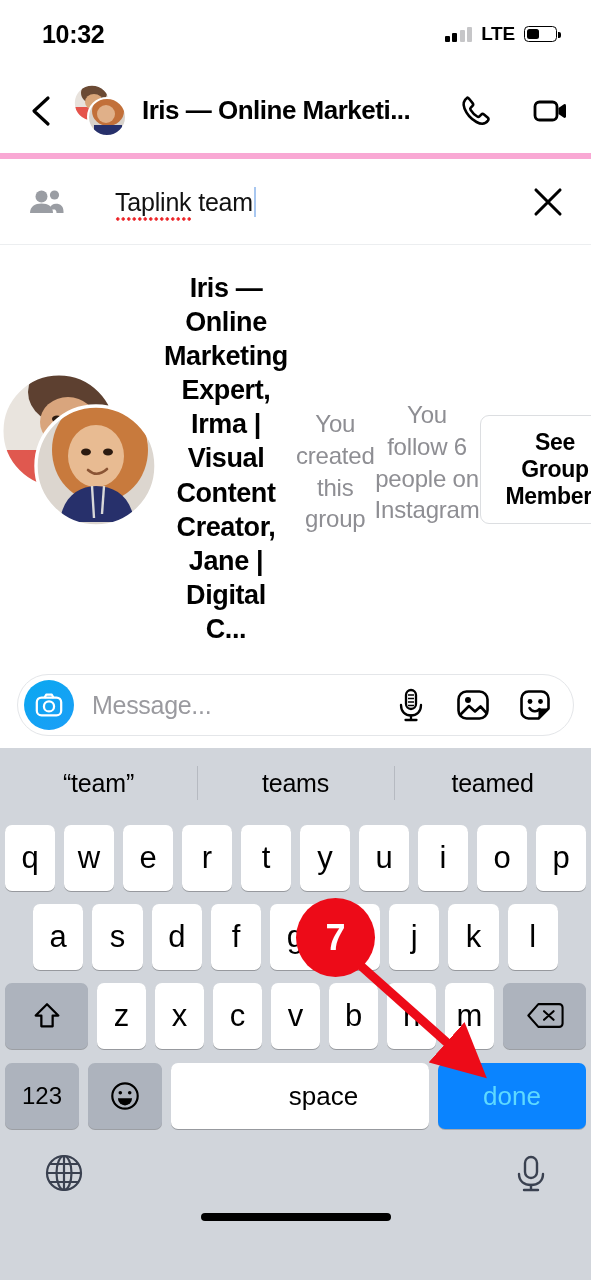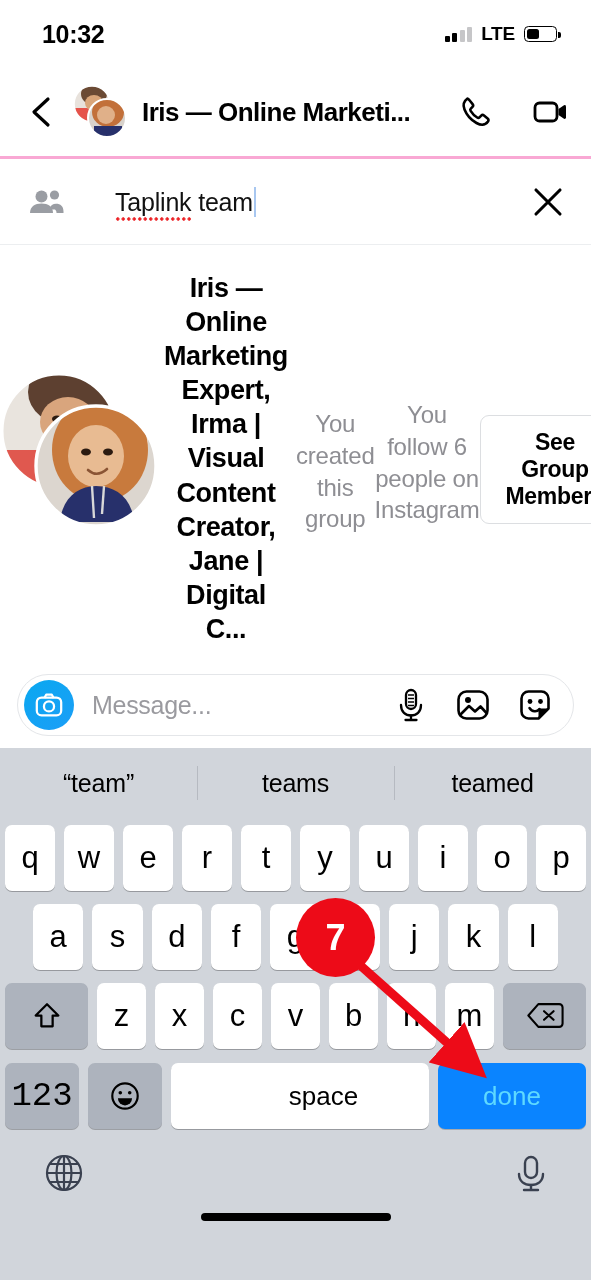--- a/index.html
+++ b/index.html
@@ -28,21 +28,21 @@
   .battery { position: relative; width: 33px; height: 16px; border: 1.8px solid #000;
              border-radius: 4.5px; display: flex; align-items: center; padding: 1.8px; }
   .battery::after { content:""; position: absolute; right: -4.5px; top: 4.5px;
              width: 2.6px; height: 6px; background: #000; border-radius: 0 2px 2px 0; }
   .battery-fill { height: 100%; background: #000; border-radius: 2.5px; width: 45%; }
 
   
   .navbar {
     position: absolute; top: 68px; left: 0; width: 591px; height: 91px;
     display: flex; align-items: center; padding: 0 22px 0 24px;
-    border-bottom: 3px solid #f9a8d4; background: #fff;
+    border-bottom: 6px solid #f9a8d4; background: #fff;
   }
   .back-chevron { width: 36px; height: 36px; flex: none; margin-right: 12px; }
   .nav-avatar { position: relative; width: 56px; height: 56px; flex: none; margin-right: 14px; }
   .nav-title {
     font-size: 26px; font-weight: 700; color: #000; letter-spacing: -0.5px;
     white-space: nowrap; overflow: hidden; flex: 1 1 auto;
   }
   .nav-actions { display: flex; align-items: center; gap: 36px; margin-left: 10px; flex: none; }
   .nav-icon { width: 38px; height: 38px; }
 
@@ -126,21 +126,21 @@
   .krow.r4 { height: 82px; padding: 0 5px; gap: 9px; }
   .key {
     background: #fff; border-radius: 7px; height: 66px;
     display: flex; align-items: center; justify-content: center;
     font-size: 31px; color: #000; box-shadow: 0 1px 0 rgba(0,0,0,0.28);
     flex: 1 1 0; font-family: "Liberation Sans", sans-serif;
   }
   .key.gray { background: #adb3bd; box-shadow: 0 1px 0 rgba(0,0,0,0.25); }
   .key.wide { flex: 0 0 83px; }
   .key.spacebar { flex: 1 1 auto; font-size: 26px; padding-left: 47px; }
-  .key.num { flex: 0 0 74px; font-size: 34px; font-family: Liberation Mono, monospace; }
+  .key.num { flex: 0 0 74px; font-size: 24px; }
   .key.emoji { flex: 0 0 74px; }
   .key.done { flex: 0 0 148px; background: #0a84ff; color: #5ed9ff; font-size: 26px;
               box-shadow: 0 1px 0 rgba(0,0,0,0.2); }
   .bottombar {
     height: 100px; display: flex; align-items: flex-start;
     justify-content: space-between; padding: 14px 38px 0 42px; position: relative;
   }
   .bottombar svg { width: 44px; height: 44px; }
   .home-indicator {
     position: absolute; left: 50%; transform: translateX(-50%); bottom: 16px;

